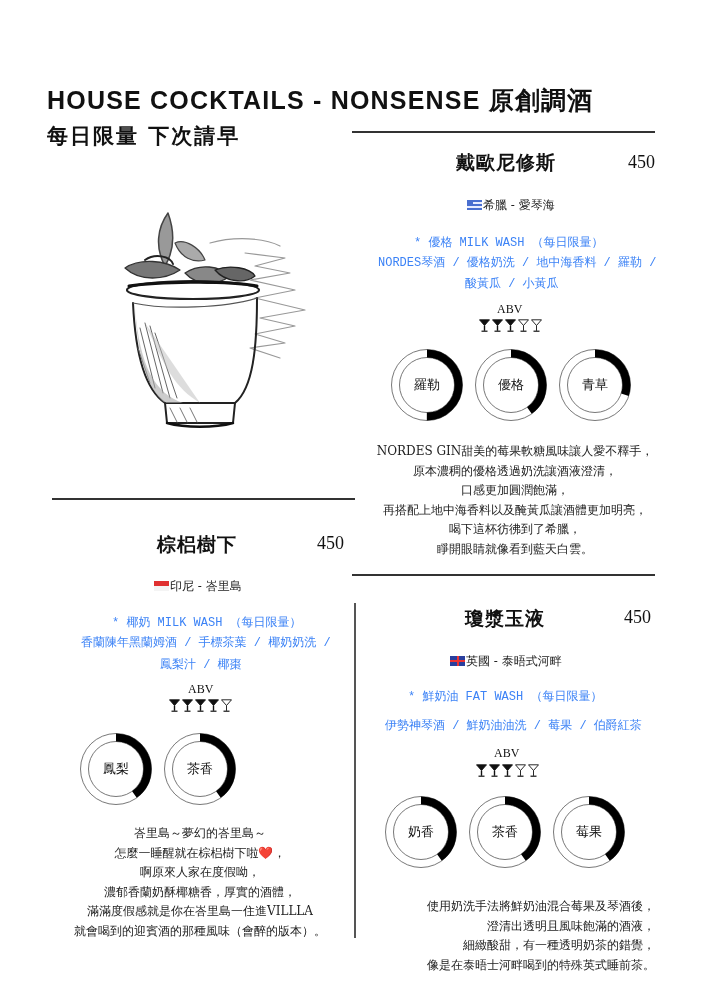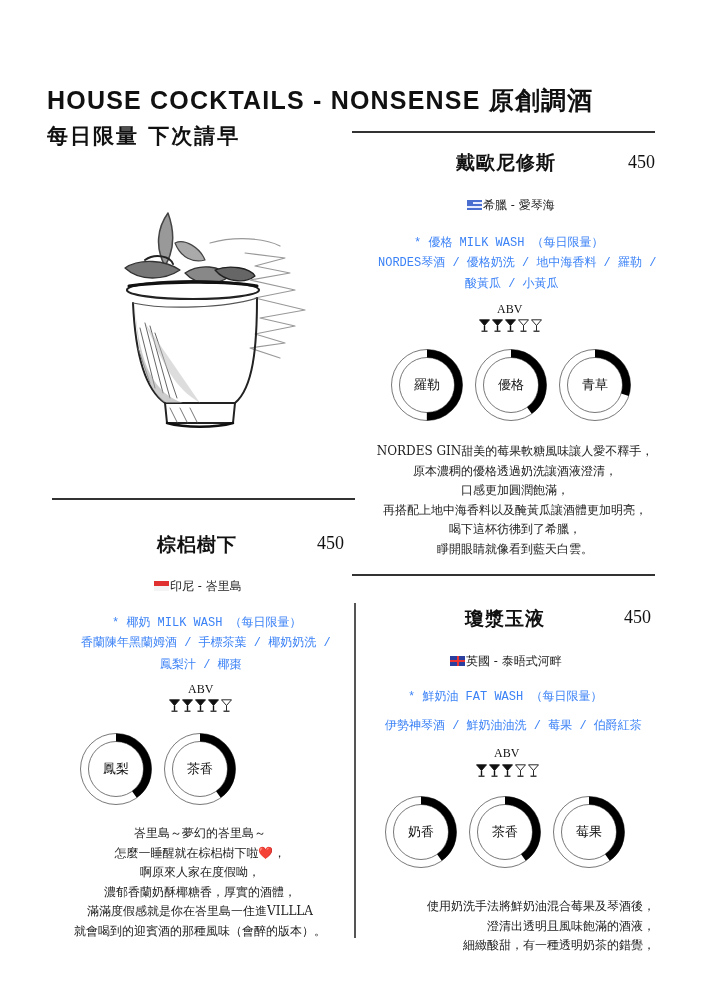--- a/index.html
+++ b/index.html
@@ -273,14 +273,15 @@
           <circle cx="36" cy="36" r="27.5" fill="none" stroke="#555" stroke-width="0.8"></circle>
           <circle cx="36" cy="36" r="31.5" fill="none" stroke="#000" stroke-width="8" stroke-dasharray="79.1681348704628 197.92033717615698" transform="rotate(-90 36 36)"></circle>
         </svg>
         <div class="ring-label">莓果</div>
       </div>
     </div>
   <div class="desc" style="left:365px; top:897px; width:290px;text-align:right;">
       <div>使用奶洗手法將鮮奶油混合莓果及琴酒後，</div>
       <div>澄清出透明且風味飽滿的酒液，</div>
       <div>細緻酸甜，有一種透明奶茶的錯覺，</div>
+      <div>像是在泰晤士河畔喝到的特殊英式睡前茶。</div>
     </div>
 </div>
 
 </body></html>

